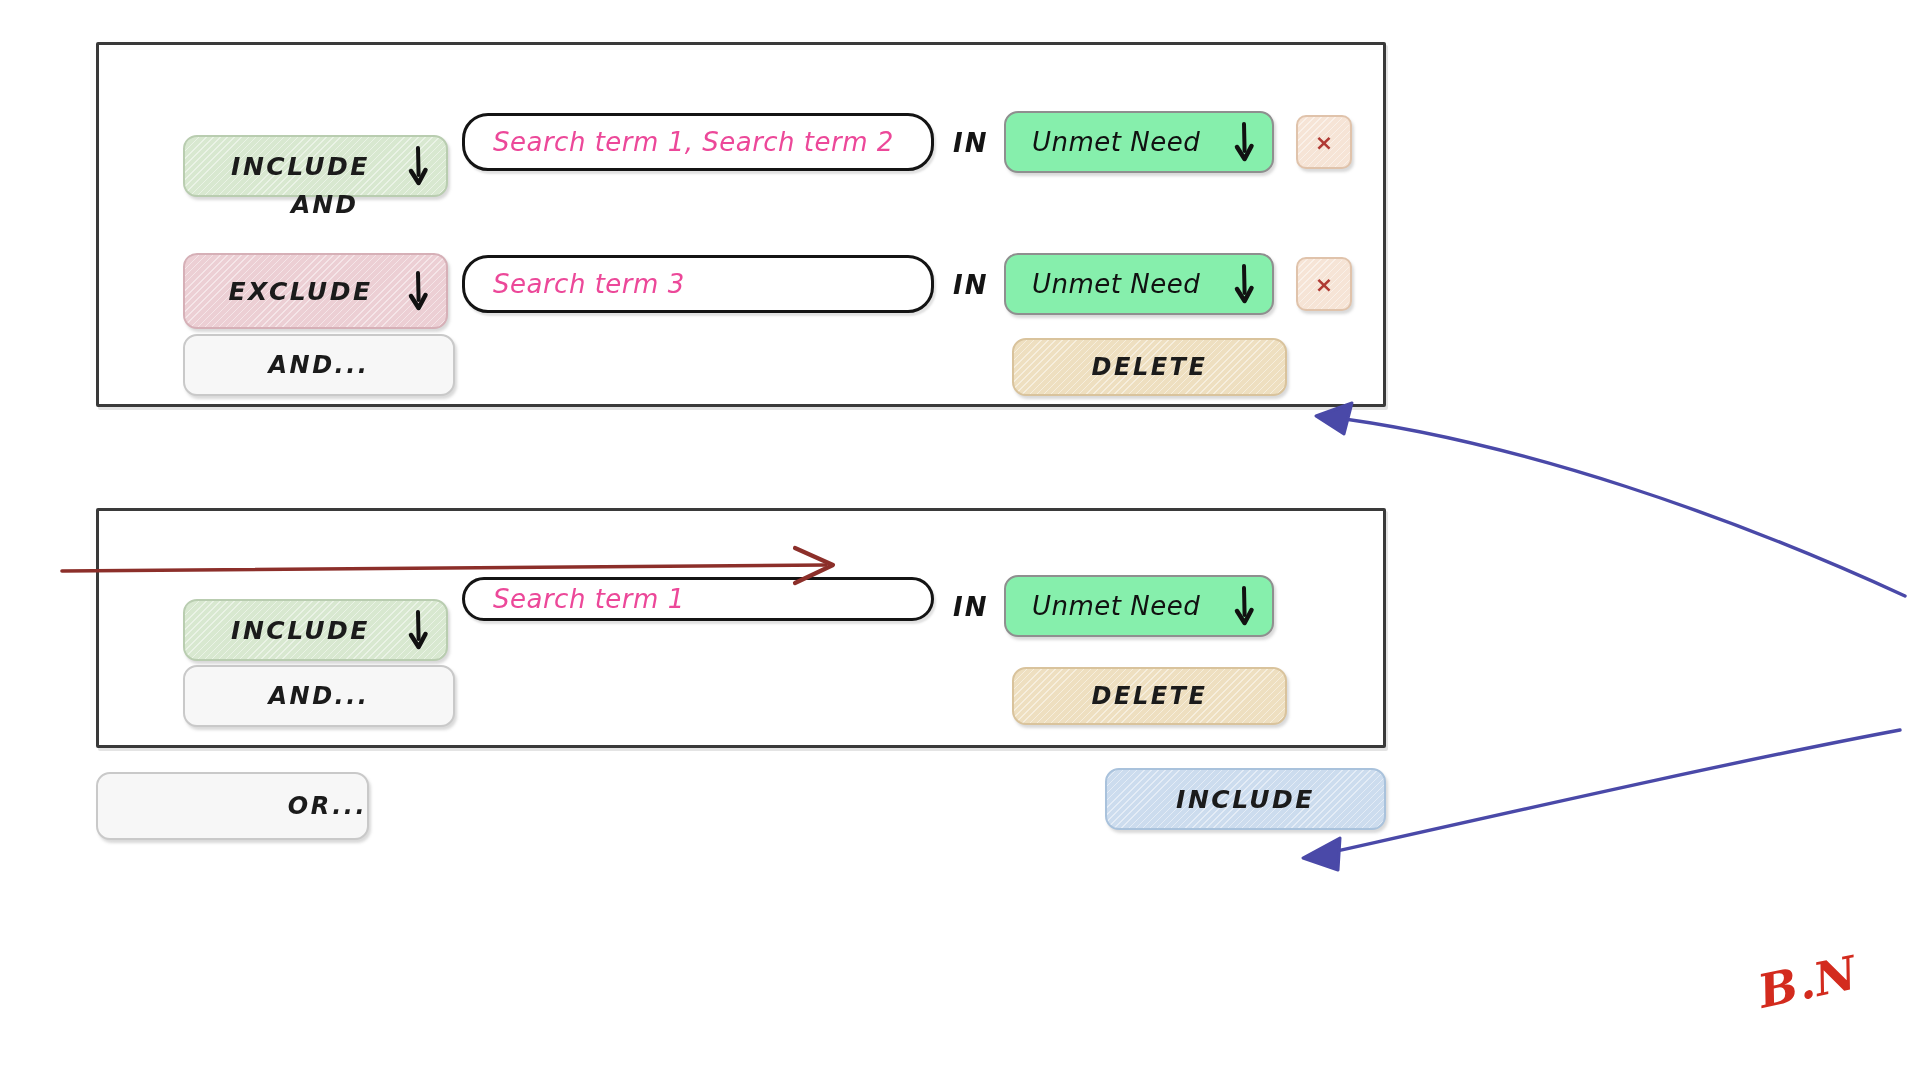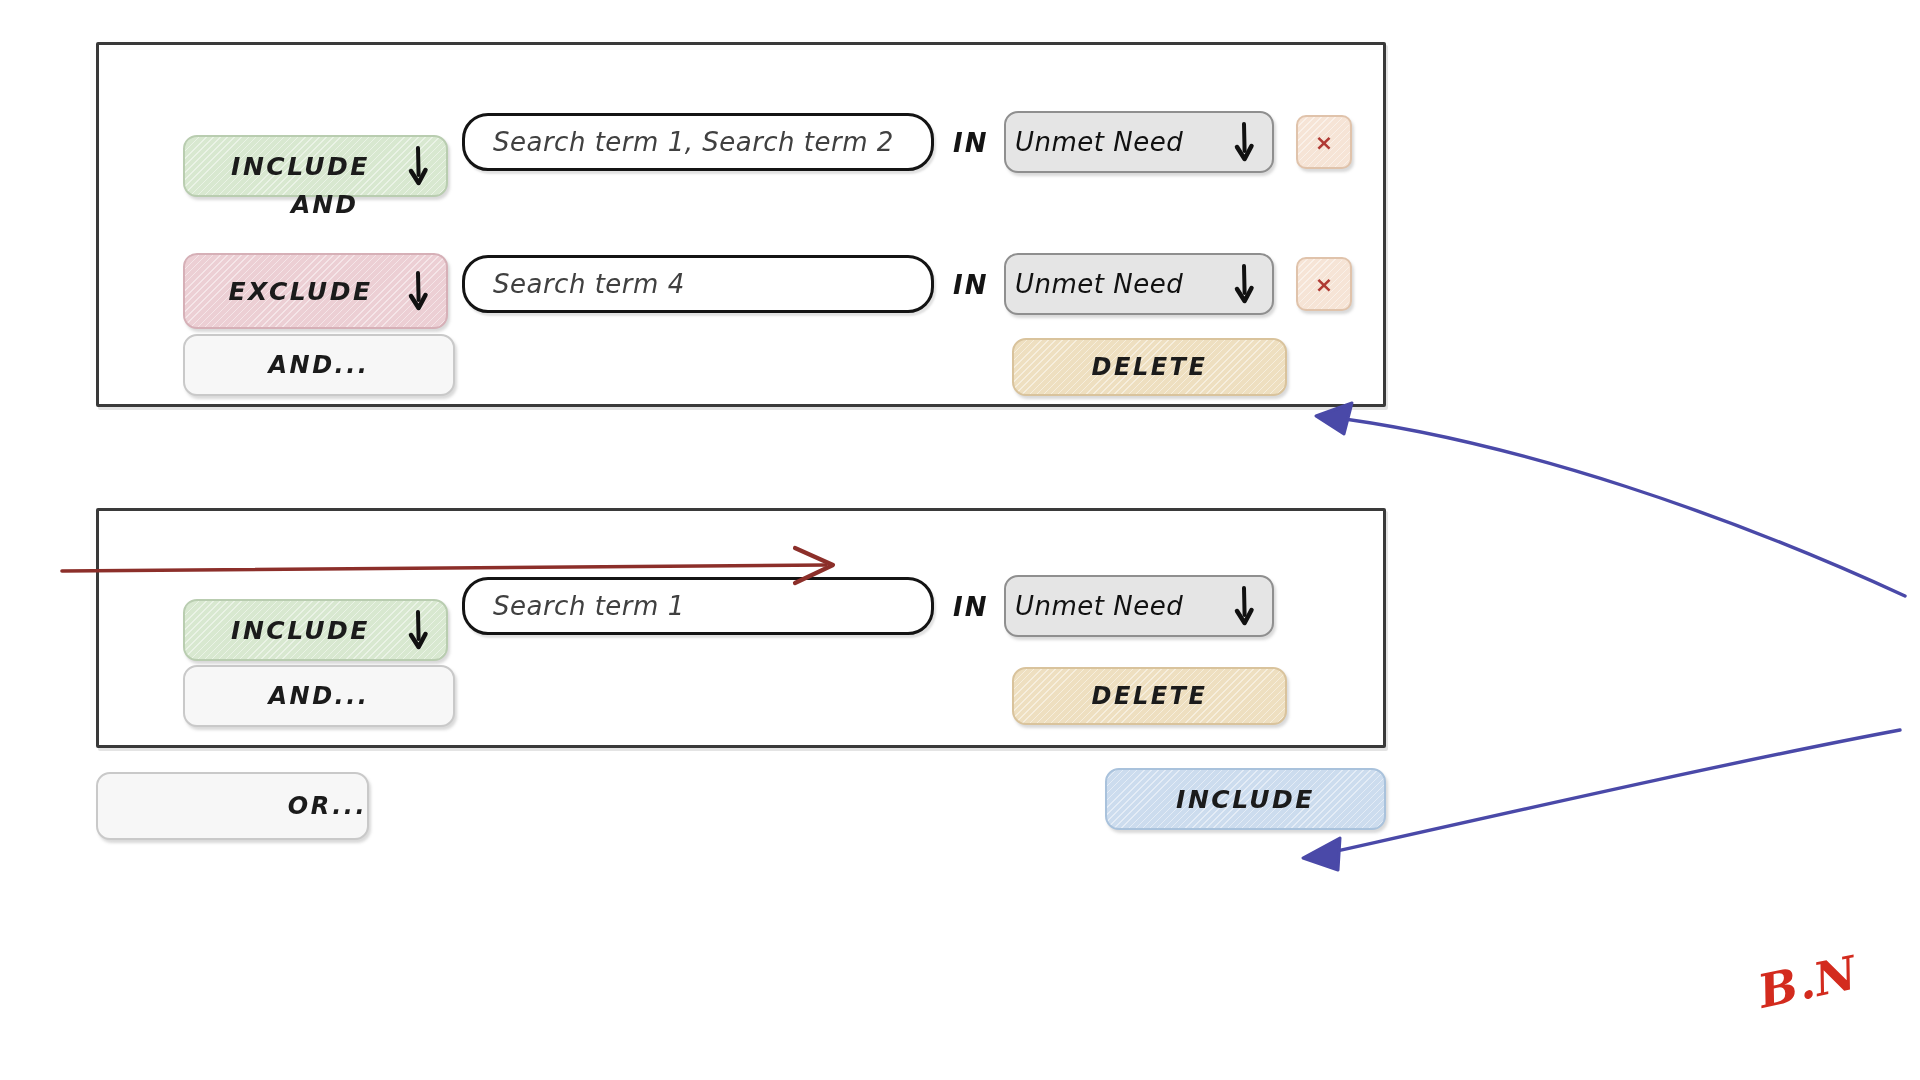--- a/index.html
+++ b/index.html
@@ -120,21 +120,21 @@
     background: #ffffff;
     border: 3px solid #141414;
     border-radius: 26px;
     padding-left: 28px;
     box-shadow: 2px 3px 2px rgba(120,120,120,0.22);
   }
   .term-input .value {
     font-family: "DejaVu Sans", sans-serif;
     font-style: italic;
     font-size: 26px;
-    color: #404040;
+    color: #ec4899;
     letter-spacing: 0.5px;
     white-space: nowrap;
   }
 
   
   .in-label {
     position: absolute;
     font-family: "DejaVu Sans", sans-serif;
     font-style: italic;
     font-weight: bold;
@@ -142,24 +142,24 @@
     letter-spacing: 2px;
     color: #141414;
   }
 
   
   .field-select {
     position: absolute;
     box-sizing: border-box;
     display: flex;
     align-items: center;
-    background: #e5e5e5;
+    background: #86efac;
     border: 2px solid #8f8f8f;
     border-radius: 14px;
-    padding-left: 9px;
+    padding-left: 26px;
     box-shadow: 2px 3px 3px rgba(120,120,120,0.28);
   }
   .field-select .value {
     font-family: "DejaVu Sans", sans-serif;
     font-style: italic;
     font-size: 26px;
     color: #111111;
     letter-spacing: 0.5px;
     white-space: nowrap;
   }
@@ -246,21 +246,21 @@
 
   <div class="pill hatch btn-exclude" style="left:183px; top:253px; width:265px; height:76px;">
     <span class="btn-label" style="font-size:25px; margin-right:30px;">EXCLUDE</span>
     <svg class="caret" viewBox="0 0 24 42">
       <path d="M12 3 L12.6 30" stroke="#111" stroke-width="4" fill="none" stroke-linecap="round"></path>
       <path d="M5 26 L12.6 38 L19.5 25" stroke="#111" stroke-width="4.5" fill="none" stroke-linecap="round" stroke-linejoin="round"></path>
     </svg>
   </div>
 
   <div class="term-input" style="left:462px; top:255px; width:472px; height:58px;">
-    <span class="value">Search term 4</span>
+    <span class="value">Search term 3</span>
   </div>
 
   <div class="in-label" style="left:953px; top:270px;">IN</div>
 
   <div class="field-select" style="left:1004px; top:253px; width:270px; height:62px;">
     <span class="value">Unmet Need</span>
     <svg class="caret" viewBox="0 0 24 42">
       <path d="M12 3 L12.6 30" stroke="#111" stroke-width="4" fill="none" stroke-linecap="round"></path>
       <path d="M5 26 L12.6 38 L19.5 25" stroke="#111" stroke-width="4.5" fill="none" stroke-linecap="round" stroke-linejoin="round"></path>
     </svg>
@@ -284,21 +284,21 @@
   </div>
 
   <div class="pill hatch btn-include" style="left:183px; top:575px; width:265px; height:62px;">
     <span class="btn-label" style="font-size:25px; margin-right:30px;">INCLUDE</span>
     <svg class="caret" viewBox="0 0 24 42">
       <path d="M12 3 L12.6 30" stroke="#111" stroke-width="4" fill="none" stroke-linecap="round"></path>
       <path d="M5 26 L12.6 38 L19.5 25" stroke="#111" stroke-width="4.5" fill="none" stroke-linecap="round" stroke-linejoin="round"></path>
     </svg>
   </div>
 
-  <div class="term-input" style="left:462px; top:577px; width:472px; height:58px;">
+  <div class="term-input" style="left:462px; top:577px; width:472px; height:44px;">
     <span class="value">Search term 1</span>
   </div>
 
   <div class="in-label" style="left:953px; top:592px;">IN</div>
 
   <div class="field-select" style="left:1004px; top:575px; width:270px; height:62px;">
     <span class="value">Unmet Need</span>
     <svg class="caret" viewBox="0 0 24 42">
       <path d="M12 3 L12.6 30" stroke="#111" stroke-width="4" fill="none" stroke-linecap="round"></path>
       <path d="M5 26 L12.6 38 L19.5 25" stroke="#111" stroke-width="4.5" fill="none" stroke-linecap="round" stroke-linejoin="round"></path>

